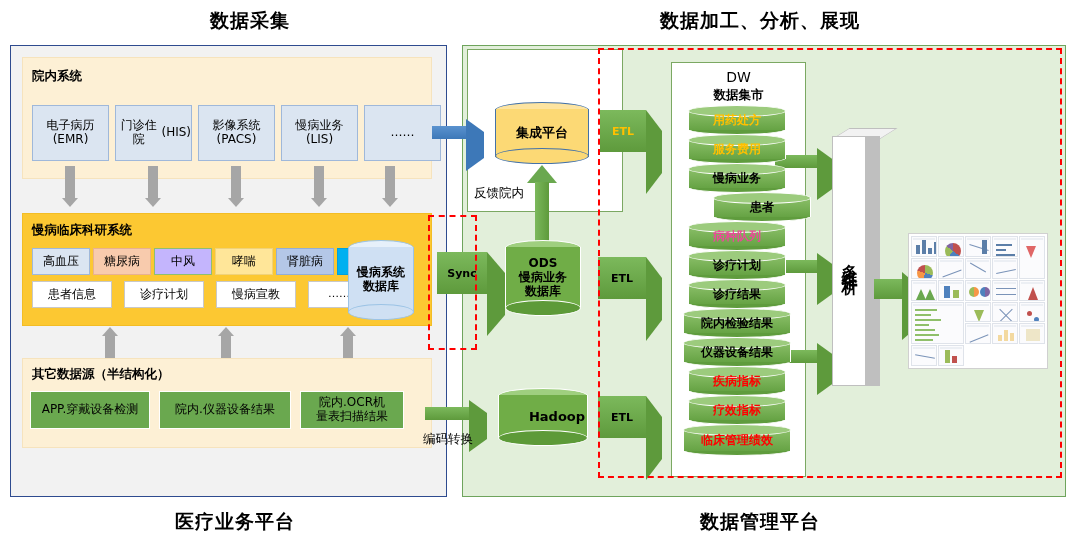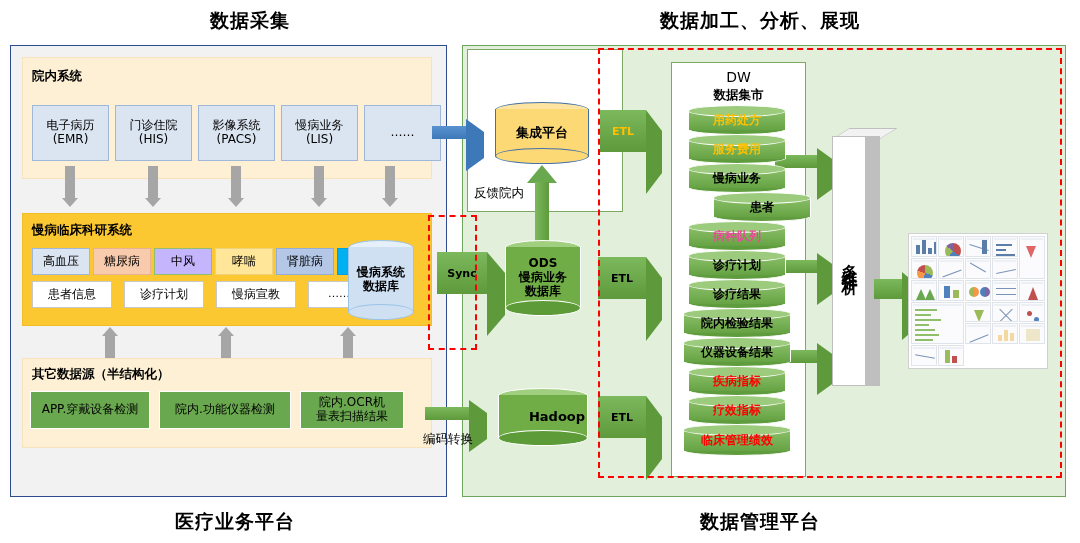--- a/index.html
+++ b/index.html
@@ -133,21 +133,21 @@
 
 <div class="abs panel-left" style="left:10px;top:45px;width:437px;height:452px;"></div>
 
 <div class="abs band-yellow-light" style="left:22px;top:57px;width:410px;height:122px;"></div>
 <div class="abs group-title" style="left:32px;top:68px;">院内系统</div>
 
 <div class="abs box ctr" style="left:32px;top:105px;width:77px;height:56px;flex-direction:column;">
   <span>电子病历</span>
   <span>(EMR)</span>
 </div>
-<div class="abs box ctr" style="left:115px;top:105px;width:77px;height:56px;flex-direction:column;">
+<div class="abs box ctr" style="left:115px;top:105px;width:77px;height:56px;flex-direction:row;">
   <span>门诊住院</span>
   <span>(HIS)</span>
 </div>
 <div class="abs box ctr" style="left:198px;top:105px;width:77px;height:56px;flex-direction:column;">
   <span>影像系统</span>
   <span>(PACS)</span>
 </div>
 <div class="abs box ctr" style="left:281px;top:105px;width:77px;height:56px;flex-direction:column;">
   <span>慢病业务</span>
   <span>(LIS)</span>
@@ -212,21 +212,21 @@
   </div>
 <div class="abs garrow garrow-up" style="left:340px;top:327px;">
   <div class="head-up"></div>
     <div class="stem" style="height:30px;"></div>
   </div>
 
 <div class="abs band-yellow-light" style="left:22px;top:358px;width:410px;height:90px;"></div>
 <div class="abs group-title" style="left:32px;top:366px;">其它数据源（半结构化）</div>
 
 <div class="abs box-green ctr" style="left:30px;top:391px;width:120px;height:38px;">APP.穿戴设备检测</div>
-<div class="abs box-green ctr" style="left:159px;top:391px;width:132px;height:38px;">院内.功能仪器检测</div>
+<div class="abs box-green ctr" style="left:159px;top:391px;width:132px;height:38px;">院内.仪器设备结果</div>
 <div class="abs box-green ctr" style="left:300px;top:391px;width:104px;height:38px;flex-direction:column;">
   <span>院内.OCR机</span>
   <span>量表扫描结果</span>
 </div>
 
 <div class="abs panel-right" style="left:462px;top:45px;width:604px;height:452px;"></div>
 
 <div class="abs white-box" style="left:467px;top:49px;width:156px;height:163px;"></div>
 
 <div class="abs blue-chev chev" style="left:432px;top:119px;width:52px;height:26px;">

